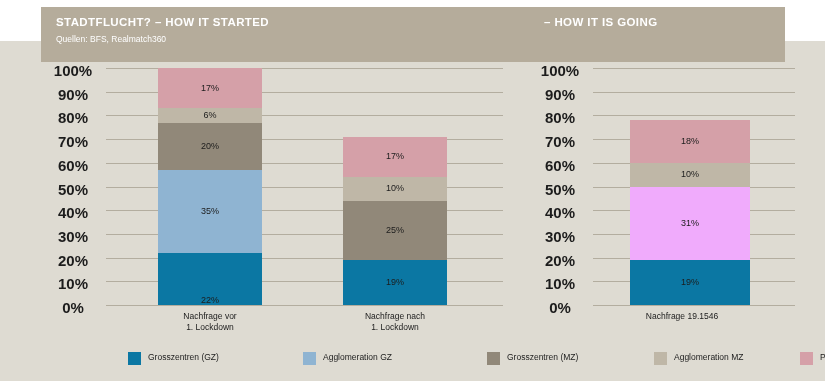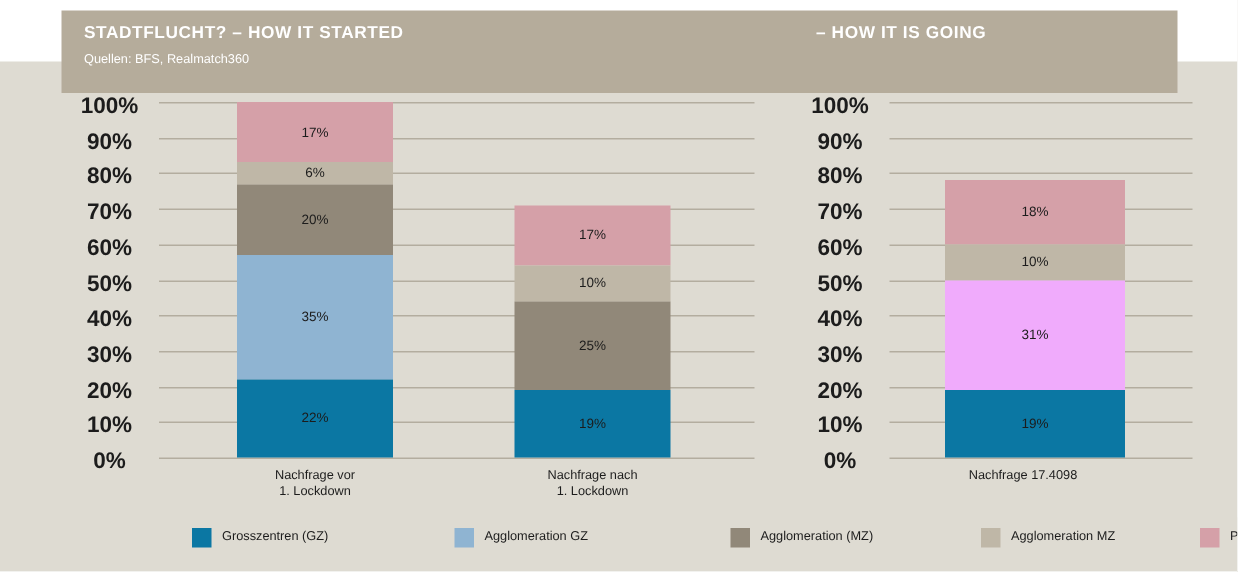--- a/index.html
+++ b/index.html
@@ -235,21 +235,21 @@
             </div>
             <div class="seg" style="height: 14.22px; background: rgb(191, 183, 167);">
               <span class="seg-label">6%</span>
             </div>
             <div class="seg" style="height: 47.4px; background: rgb(145, 136, 121);">
               <span class="seg-label">20%</span>
             </div>
             <div class="seg" style="height: 82.95px; background: rgb(143, 180, 210);">
               <span class="seg-label">35%</span>
             </div>
-            <div class="seg" style="height: 52.14px; background: rgb(11, 119, 163);">
+            <div class="seg" style="height: 52.14px; background: rgb(11, 119, 163); align-items: flex-end;">
               <span class="seg-label">22%</span>
             </div>
           </div>
           <div class="bar" style="left: 295px; width: 104px;">
             <div class="seg" style="height: 40.29px; background: rgb(213, 160, 168);">
               <span class="seg-label">17%</span>
             </div>
             <div class="seg" style="height: 23.7px; background: rgb(191, 183, 167);">
               <span class="seg-label">10%</span>
             </div>
@@ -334,37 +334,37 @@
               <span class="seg-label">31%</span>
             </div>
             <div class="seg" style="height: 45.03px; background: rgb(11, 119, 163);">
               <span class="seg-label">19%</span>
             </div>
           </div>
         </div>
     </div>
     <div class="cat-labels">
         <div class="cat-label" style="left: 67px;">
-          <div>Nachfrage 17.4098</div>
+          <div>Nachfrage 19.1546</div>
         </div>
       </div>
   </div>
 
   <div class="legend">
       <div class="legend-item" style="left: 128px;">
         <span class="legend-swatch" style="background: rgb(11, 119, 163);"></span>
         <span class="legend-text">Grosszentren (GZ)</span>
       </div>
       <div class="legend-item" style="left: 303px;">
         <span class="legend-swatch" style="background: rgb(143, 180, 210);"></span>
         <span class="legend-text">Agglomeration GZ</span>
       </div>
       <div class="legend-item" style="left: 487px;">
         <span class="legend-swatch" style="background: rgb(145, 136, 121);"></span>
-        <span class="legend-text">Agglomeration (MZ)</span>
+        <span class="legend-text">Grosszentren (MZ)</span>
       </div>
       <div class="legend-item" style="left: 643px; padding-left: 11px;">
         <span class="legend-swatch" style="background: rgb(191, 183, 167);"></span>
         <span class="legend-text">Agglomeration MZ</span>
       </div>
       <div class="legend-item" style="left: 800px;">
         <span class="legend-swatch" style="background: rgb(213, 160, 168);"></span>
         <span class="legend-text">Peripherie</span>
       </div>
     </div>

